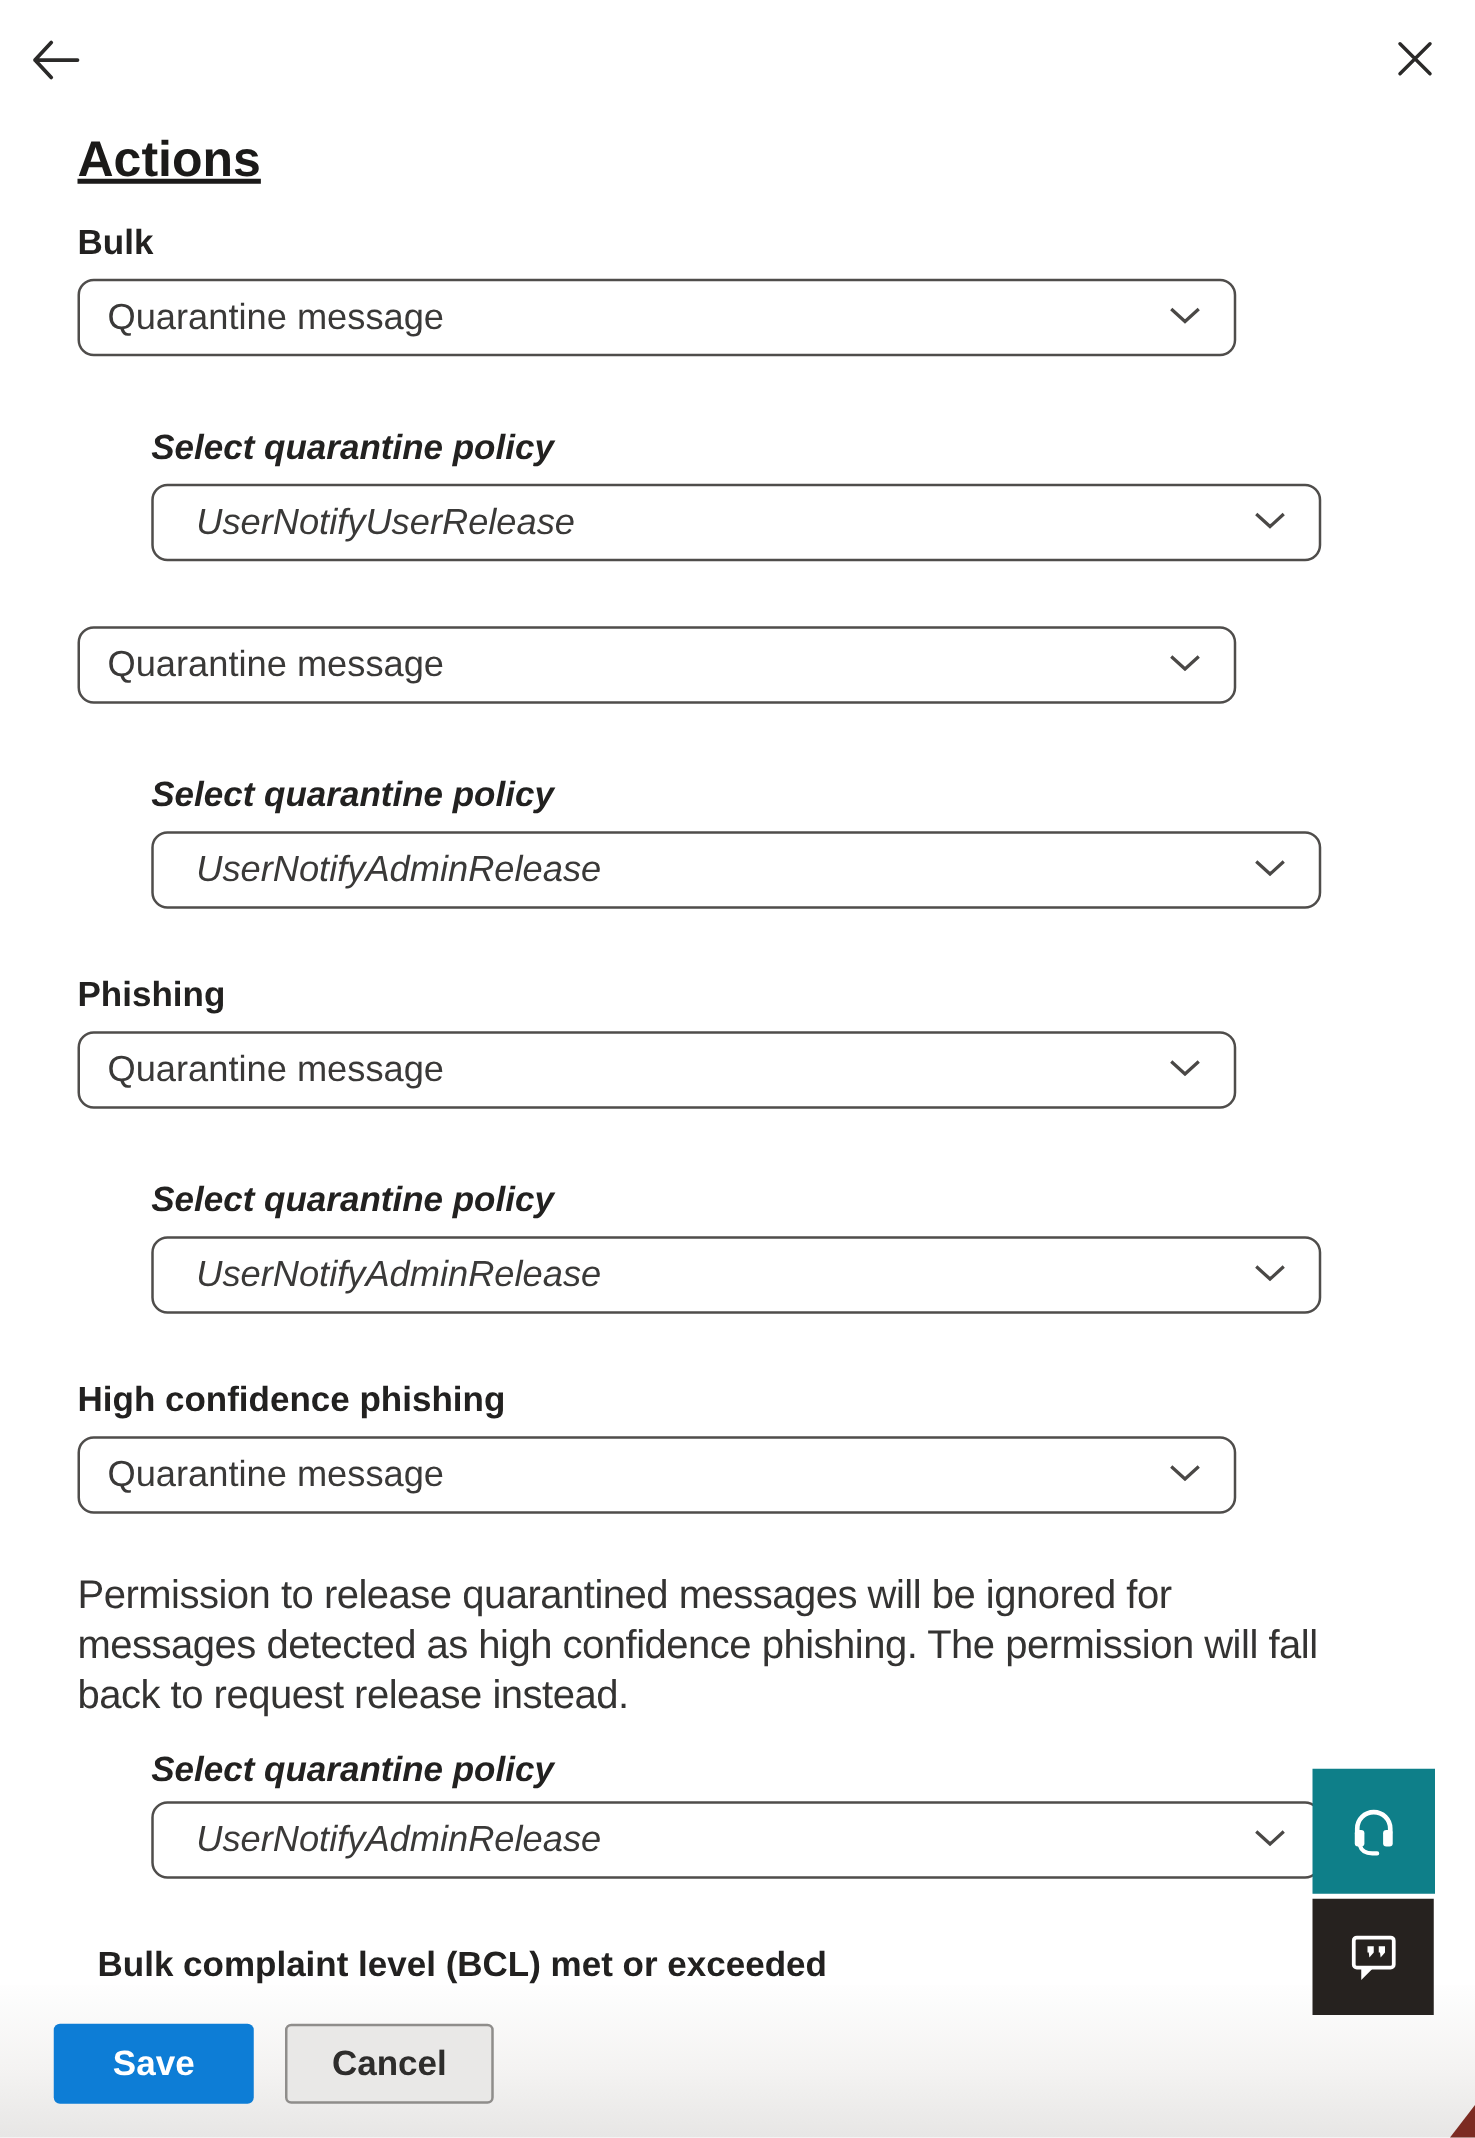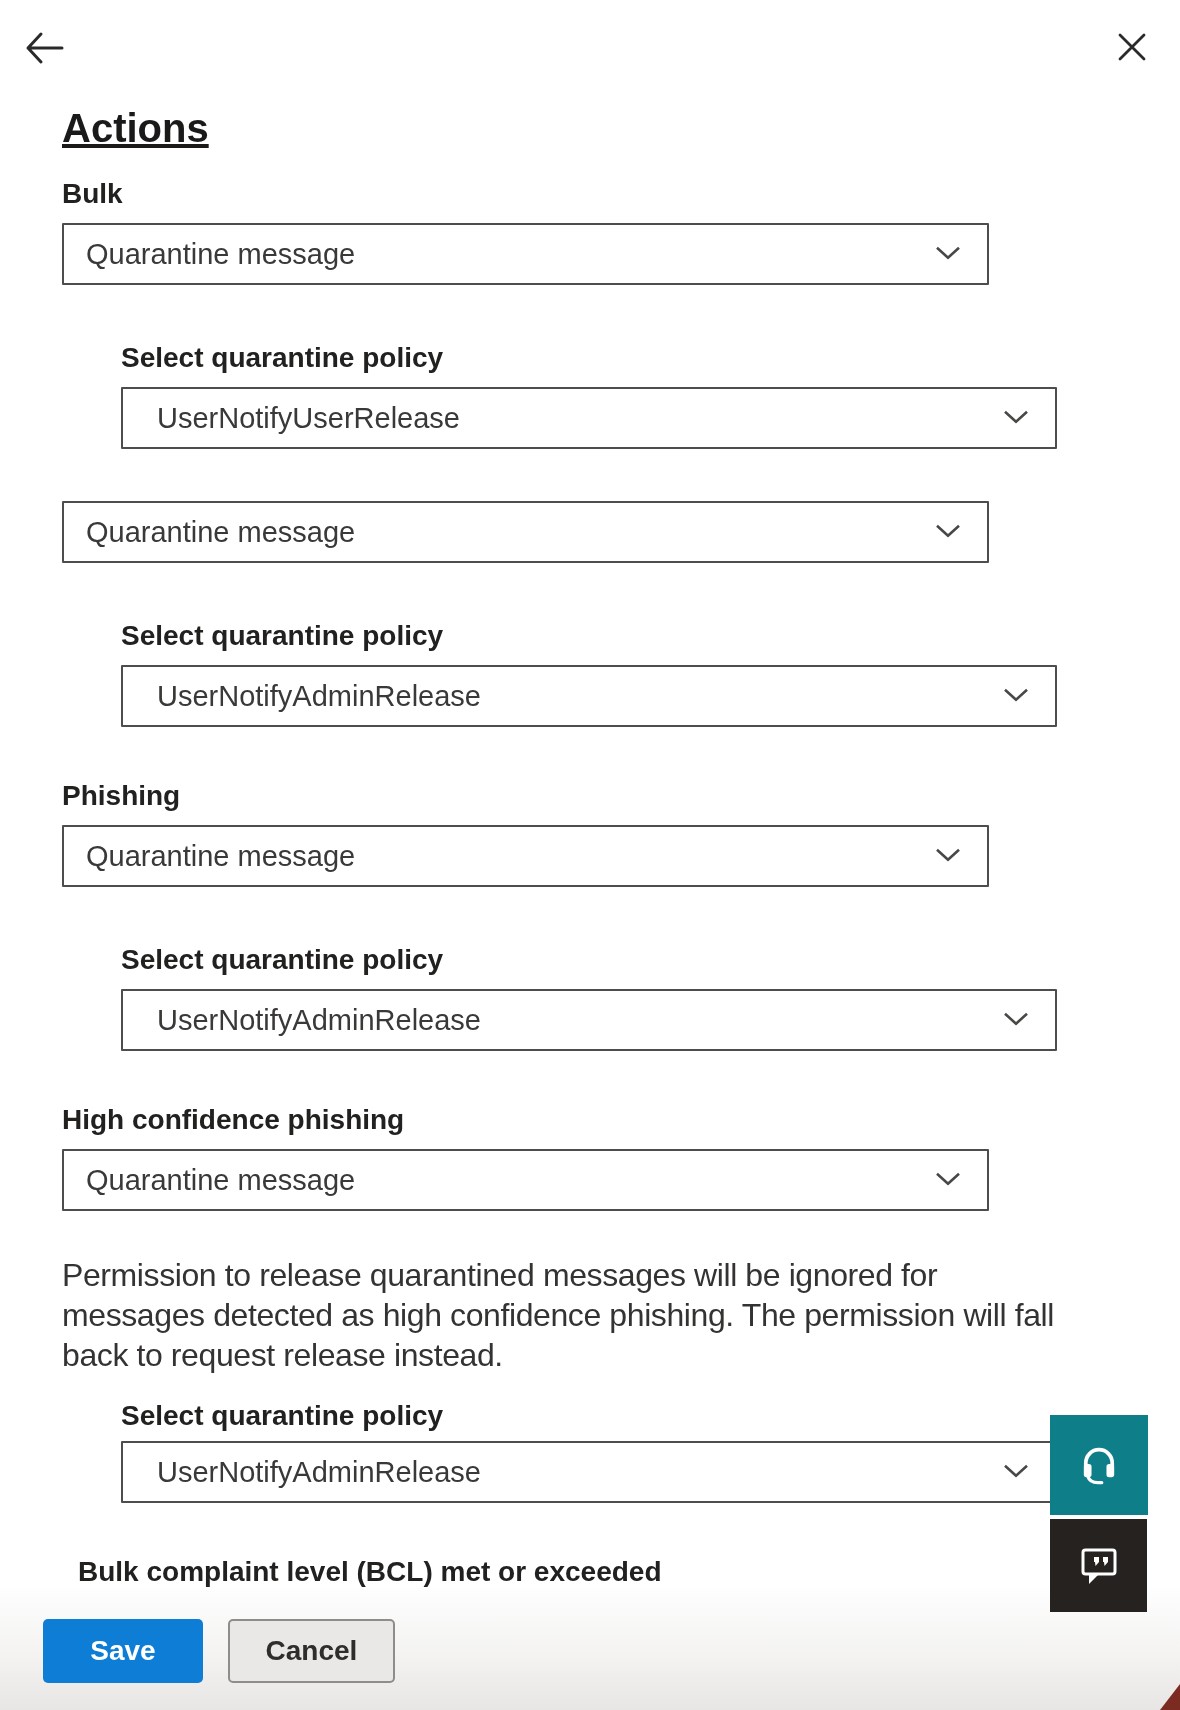--- a/index.html
+++ b/index.html
@@ -14,27 +14,27 @@
     background:transparent;border:none;cursor:pointer;padding:0;}
   .close-btn{position:absolute;left:1108px;top:26px;width:48px;height:44px;
     background:transparent;border:none;cursor:pointer;padding:0;}
 
   .content{position:absolute;left:62px;top:0;width:1060px;}
   .page-title{margin:105px 0 26px 0;font-size:40px;line-height:46px;font-weight:700;color:#1b1a19;text-decoration:underline;}
 
   .field-label{font-size:28px;line-height:34px;font-weight:700;color:#222120;margin:0 0 12px 0;}
   .dropdown{
     box-sizing:border-box;height:62px;width:927px;background:#fff;
-    border:2px solid #4f4d4b;border-radius:1px;position:relative;
+    border:2px solid #4f4d4b;border-radius:13px;position:relative;
     display:flex;align-items:center;padding:0 64px 0 22px;cursor:pointer;
   }
   .dropdown .dd-value{font-size:29px;color:#3a3938;white-space:nowrap;overflow:hidden;}
   .dropdown .chev{position:absolute;right:26px;top:50%;transform:translateY(-46%);}
 
-  .policy{margin:56px 0 16px 59px;width:928px;}
+  .policy{margin:56px 0 16px 59px;width:928px;font-style:italic;}
   .policy .dropdown{width:936px;padding-left:34px;}
   .section{margin:0 0 52px 0;}
 
   .note{
     width:1016px;font-size:32px;line-height:40px;letter-spacing:-0.4px;
     color:#343332;margin:44px 0 24px 0;font-weight:400;
   }
   .section-hcp .policy{margin-top:0;}
   .section-hcp .policy .field-label{margin-bottom:8px;}
 

